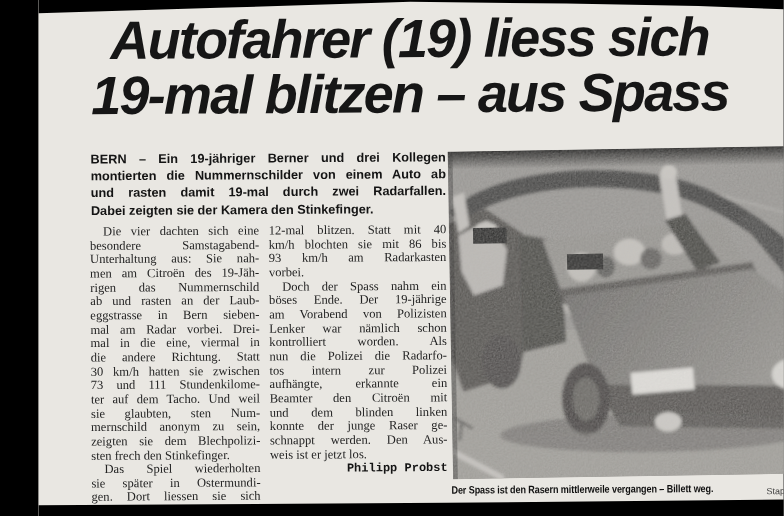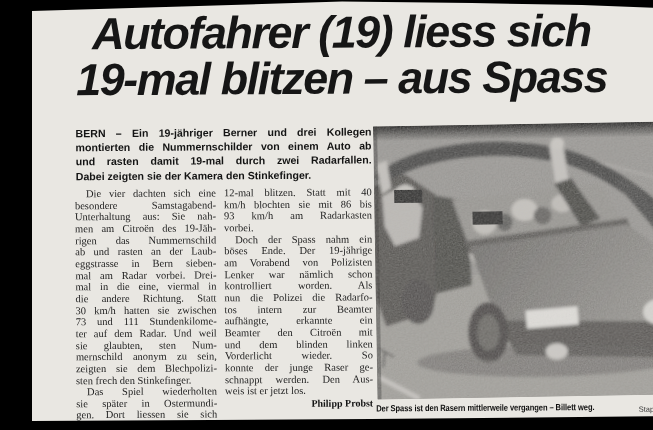--- a/index.html
+++ b/index.html
@@ -24,21 +24,21 @@
   .cols{position:absolute;left:43px;top:187px;width:297px;display:flex;gap:8px;}
   .col{font-family:"Liberation Serif",serif;font-size:10.5px;line-height:11.65px;color:#232323;}
   .col1{width:141px;}
   .col2{flex:1;}
 
   .jlines div{text-align:justify;text-align-last:justify;}
   .jlines div.end{text-align-last:left;}
   .jlines div.ind{text-indent:11px;}
 
   .byline{
-    font-family:Liberation Serif, serif;font-weight:bold;font-size:10px;
+    font-family:Liberation Mono, monospace;font-weight:bold;font-size:10px;
     text-align:right;margin-top:1px;color:#141414;
   }
 
   .photo{
     position:absolute;left:343px;top:127px;width:303px;height:273px;
     transform:rotate(-0.6deg);transform-origin:0 50%;
   }
   .photo svg{display:block;}
 
   .captionrow{position:absolute;left:343px;top:403px;width:306px;height:16px;}
@@ -75,46 +75,45 @@
           <div>Unterhaltung aus: Sie nah-</div>
           <div>men am Citroën des 19-Jäh-</div>
           <div>rigen das Nummernschild</div>
           <div>ab und rasten an der Laub-</div>
           <div>eggstrasse in Bern sieben-</div>
           <div>mal am Radar vorbei. Drei-</div>
           <div>mal in die eine, viermal in</div>
           <div>die andere Richtung. Statt</div>
           <div>30 km/h hatten sie zwischen</div>
           <div>73 und 111 Stundenkilome-</div>
-          <div>ter auf dem Radar. Und weil</div>
+          <div>ter auf dem Tacho. Und weil</div>
           <div>sie glaubten, sten Num-</div>
           <div>mernschild anonym zu sein,</div>
           <div>zeigten sie dem Blechpolizi-</div>
           <div class="end">sten frech den Stinkefinger.</div>
           <div class="ind">Das Spiel wiederholten</div>
           <div>sie später in Ostermundi-</div>
           <div>gen. Dort liessen sie sich</div>
         </div>
       <div class="col col2">
         <div class="jlines">
             <div>12-mal blitzen. Statt mit 40</div>
             <div>km/h blochten sie mit 86 bis</div>
             <div>93 km/h am Radarkasten</div>
             <div class="end">vorbei.</div>
             <div class="ind">Doch der Spass nahm ein</div>
             <div>böses Ende. Der 19-jährige</div>
             <div>am Vorabend von Polizisten</div>
             <div>Lenker war nämlich schon</div>
             <div>kontrolliert worden. Als</div>
             <div>nun die Polizei die Radarfo-</div>
-            <div>tos intern zur Beamter</div>
+            <div>tos intern zur Polizei</div>
             <div>aufhängte, erkannte ein</div>
             <div>Beamter den Citroën mit</div>
             <div>und dem blinden linken</div>
-            <div>Vorderlicht wieder. So</div>
             <div>konnte der junge Raser ge-</div>
             <div>schnappt werden. Den Aus-</div>
             <div class="end">weis ist er jetzt los.</div>
           </div>
         <div class="byline">Philipp Probst</div>
       </div>
     </div>
 
     <div class="photo">
       <svg width="303" height="273" viewBox="0 0 303 273" xmlns="http://www.w3.org/2000/svg">

